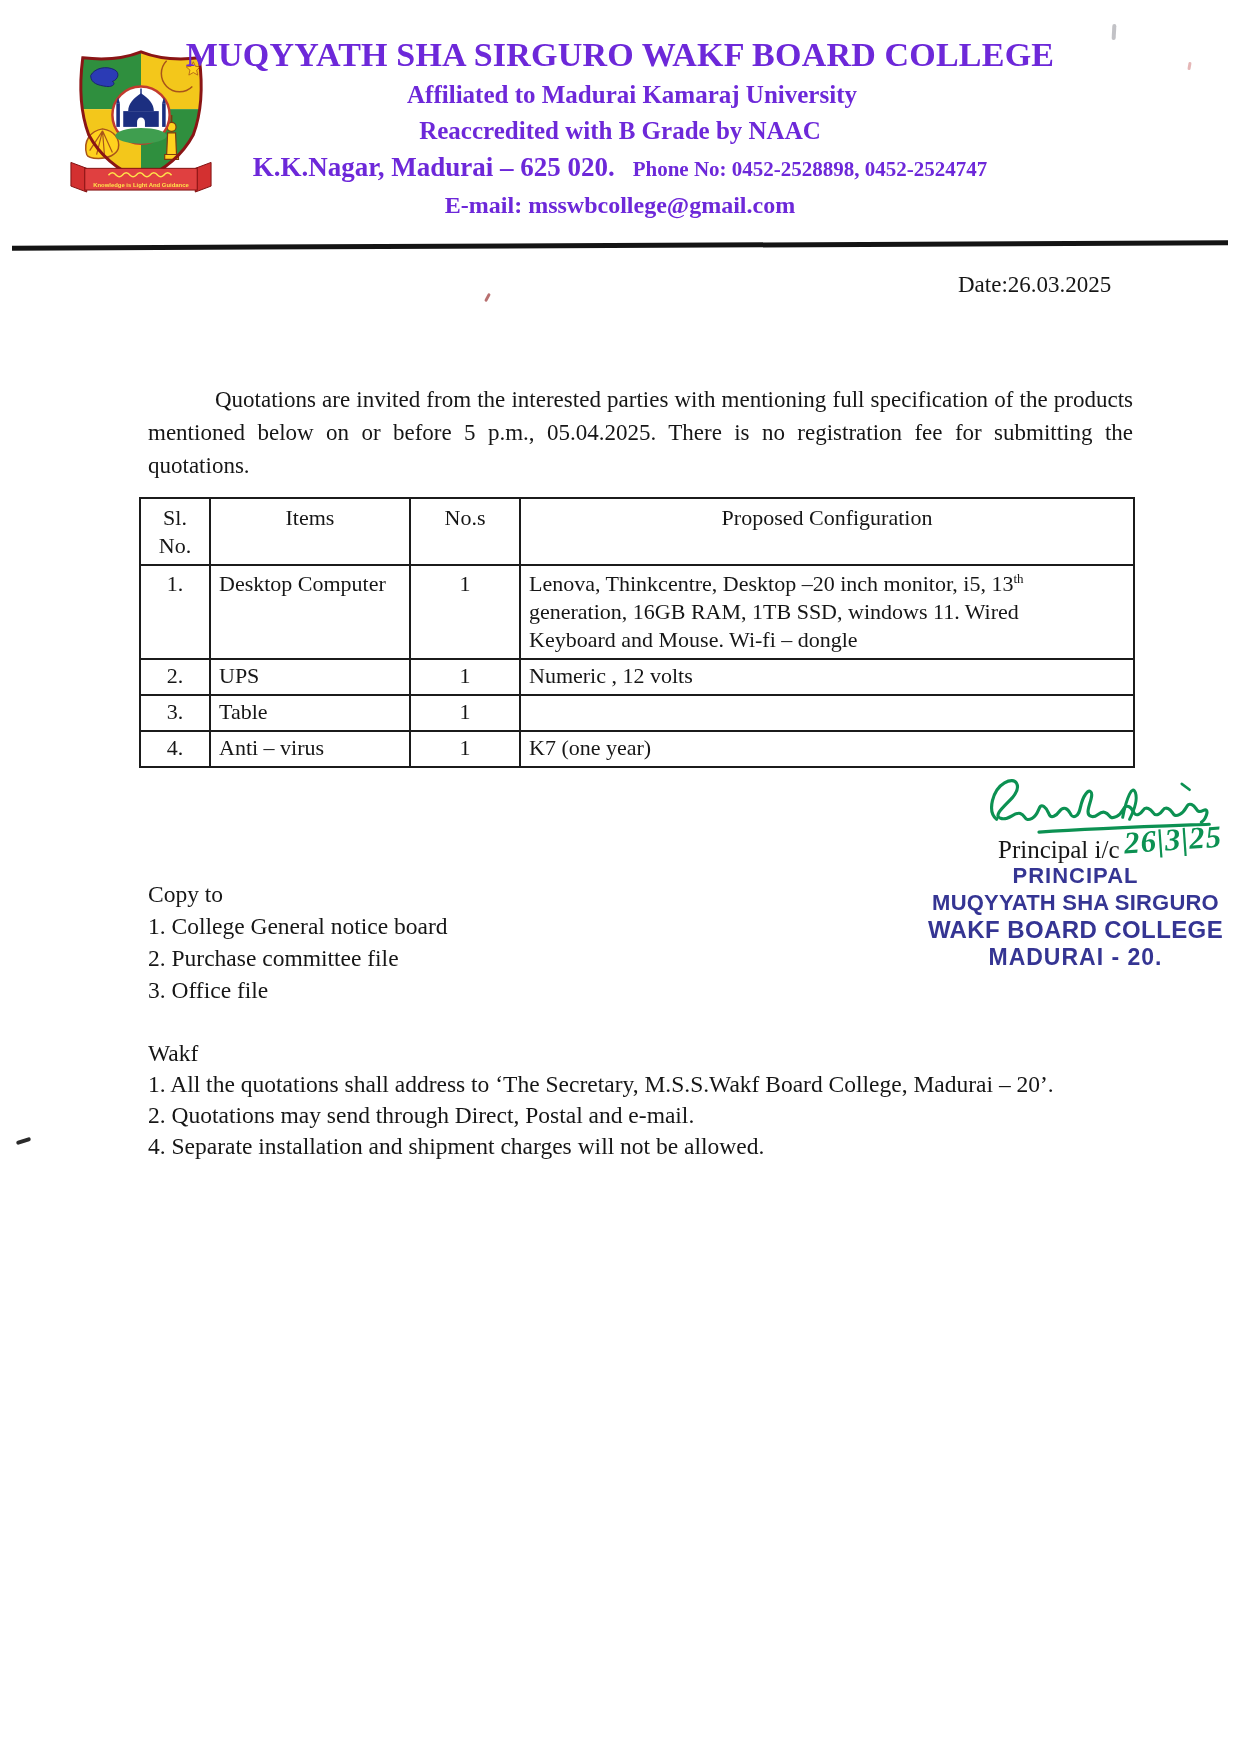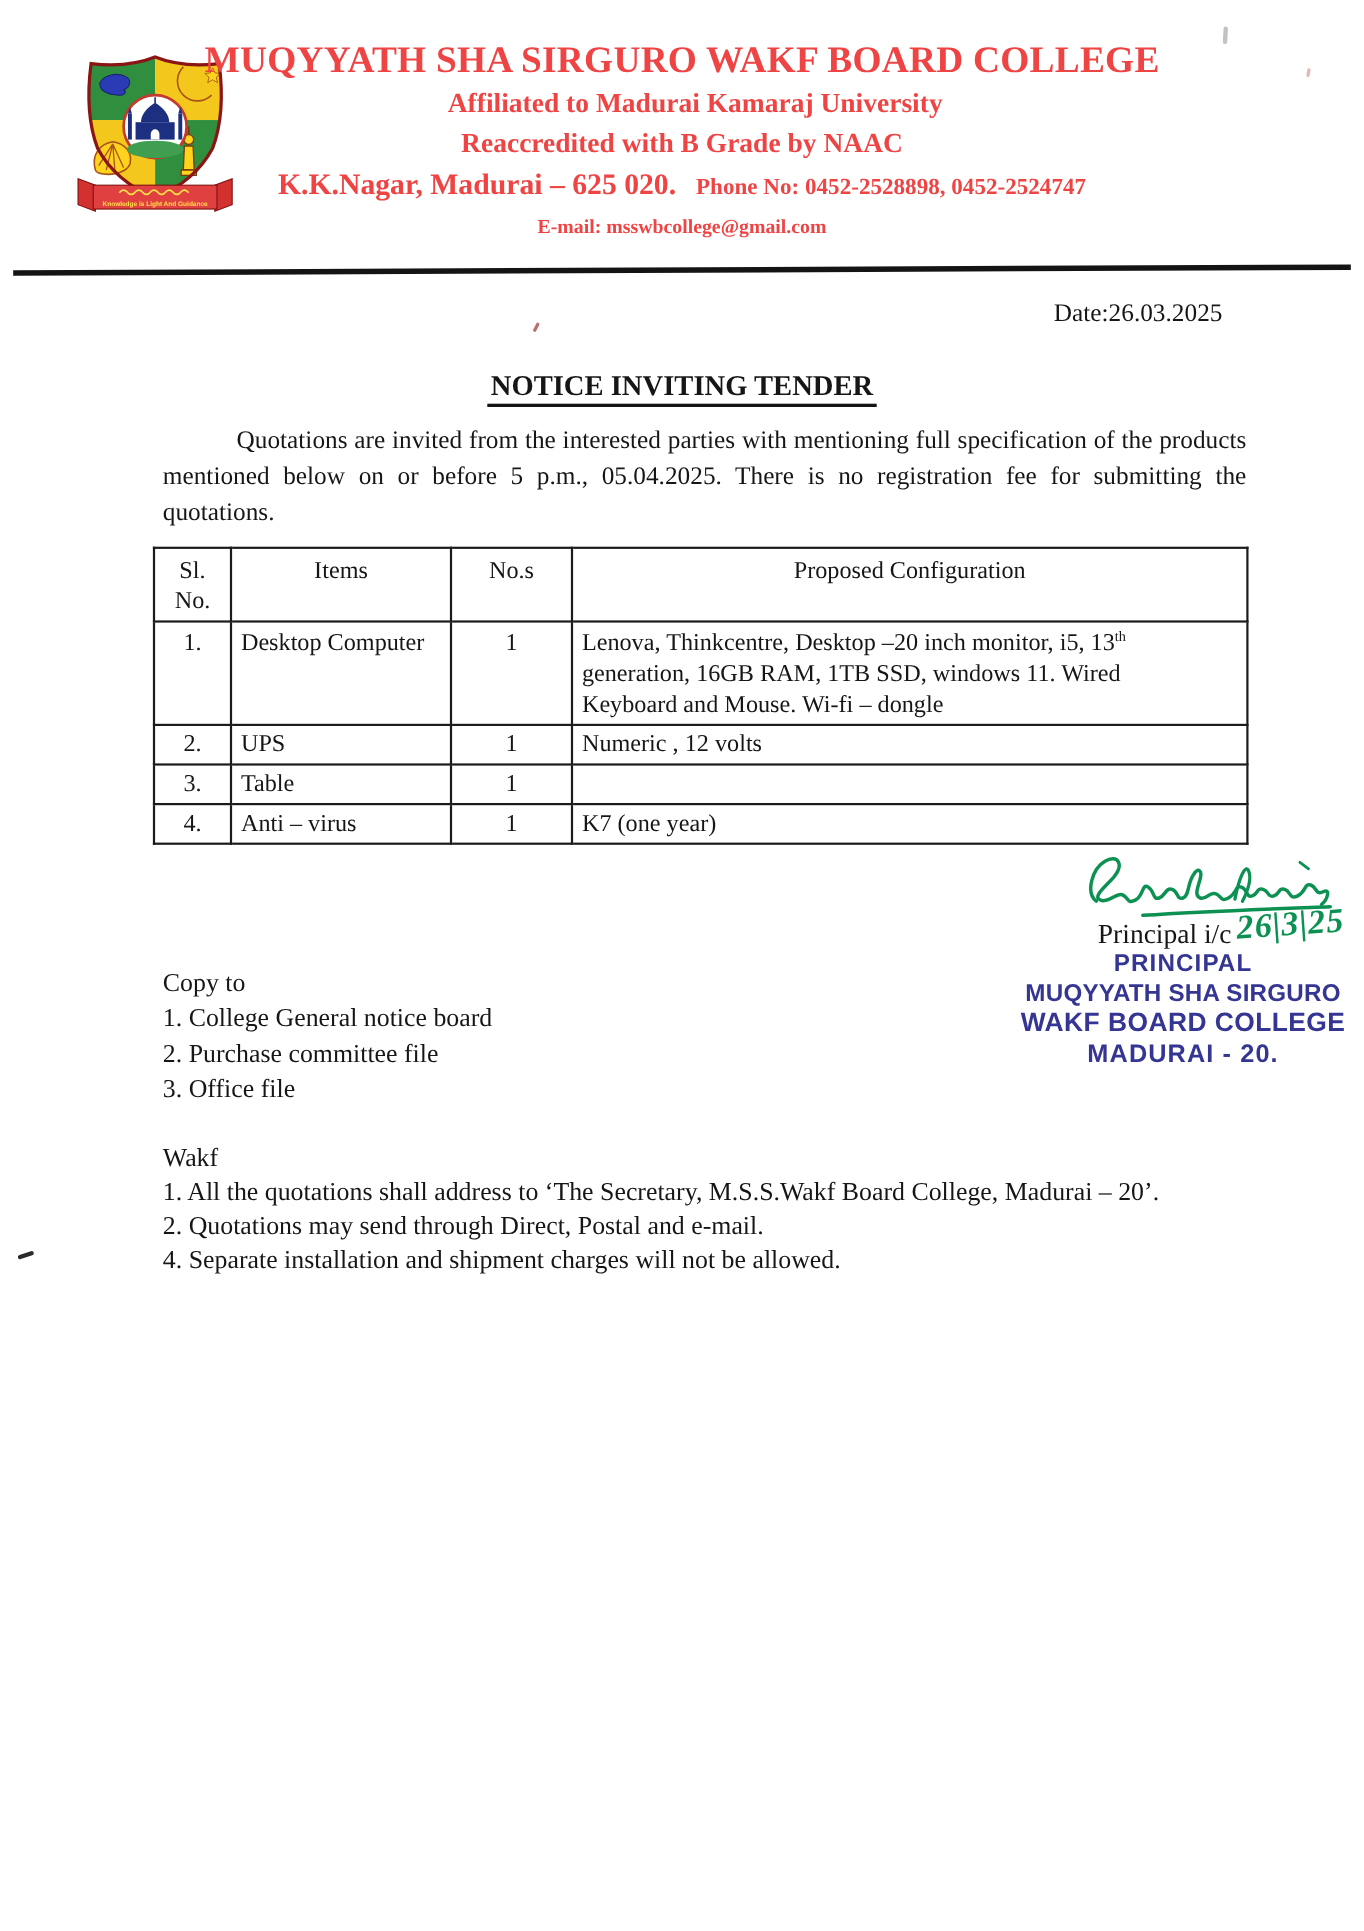--- a/index.html
+++ b/index.html
@@ -1,28 +1,28 @@
 <!DOCTYPE html>
 <html><head>
 <meta charset="utf-8">
 <style>
   html,body{margin:0;padding:0;background:#e8e8e8;}
   .page{
     position:relative;width:1240px;height:1755px;background:#ffffff;
     font-family:"Liberation Serif",serif;color:#161616;overflow:hidden;margin:0 auto;
   }
   
-  .hdr{position:absolute;top:34px;left:0;right:0;text-align:center;color:#ef4444;}
+  .hdr{position:absolute;top:34px;left:0;right:0;text-align:center;color:#6d28d9;}
   .h-name{font-size:34px;font-weight:bold;line-height:42px;letter-spacing:.2px;}
   .h-aff{font-size:25px;font-weight:bold;line-height:37px;padding-left:24px;}
   .h-acc{font-size:25px;font-weight:bold;line-height:35px;}
   .h-addr{line-height:38px;}
   .h-addr .addr{font-size:27px;font-weight:bold;}
   .h-addr .phone{font-size:21px;font-weight:bold;margin-left:14px;}
-  .h-email{font-size:18px;font-weight:bold;line-height:30px;}
+  .h-email{font-size:24px;font-weight:bold;line-height:30px;}
   .logo{position:absolute;top:44px;left:57px;}
   .rule{position:absolute;top:243px;left:12px;right:12px;height:5px;background:#141414;transform:rotate(-.25deg);}
   
   .date-line{position:absolute;top:272px;left:958px;font-size:23px;}
   .title-wrap{position:absolute;top:336px;left:0;right:0;text-align:center;}
   .title{display:inline-block;font-size:26px;font-weight:bold;border-bottom:3px solid #151515;padding:0 3px 1px;}
   .intro{position:absolute;top:383px;left:148px;width:985px;margin:0;font-size:23px;line-height:33px;
          text-align:justify;text-indent:67px;}
   
   .tbl{position:absolute;top:497px;left:139px;border-collapse:collapse;table-layout:fixed;
@@ -127,23 +127,20 @@
       <span class="addr">K.K.Nagar, Madurai – 625 020.</span>
       <span class="phone">Phone No: 0452-2528898, 0452-2524747</span>
     </div>
     <div class="h-email">E-mail: msswbcollege@gmail.com</div>
   </div>
 
   <div class="rule"></div>
 
   <div class="date-line">Date:26.03.2025</div>
 
-  <div class="title-wrap">
-    <span class="title">NOTICE INVITING TENDER</span>
-  </div>
 
   <p class="intro">Quotations are invited from the interested parties with mentioning full specification of the products mentioned below on or before 5 p.m., 05.04.2025. There is no registration fee for submitting the quotations.</p>
 
   <table class="tbl">
     <colgroup>
         <col style="width:70px">
         <col style="width:200px">
         <col style="width:110px">
         <col style="width:614px">
       </colgroup>

